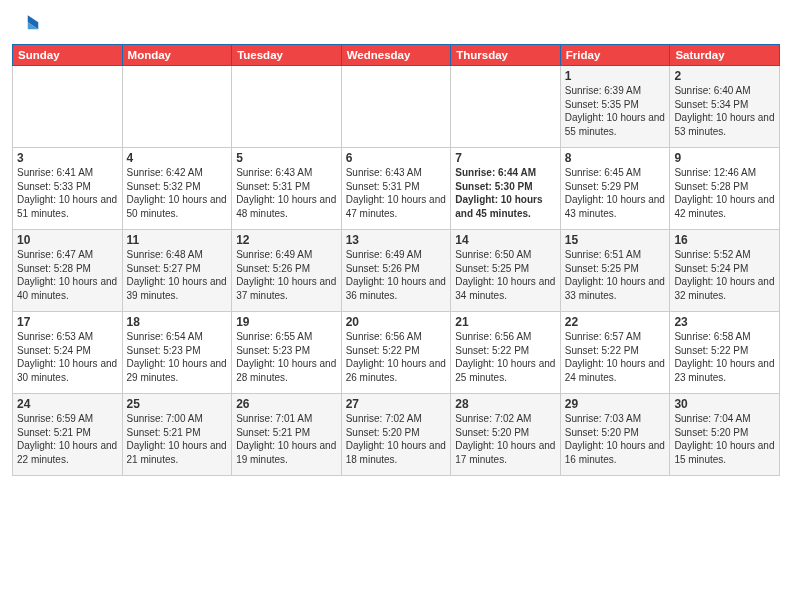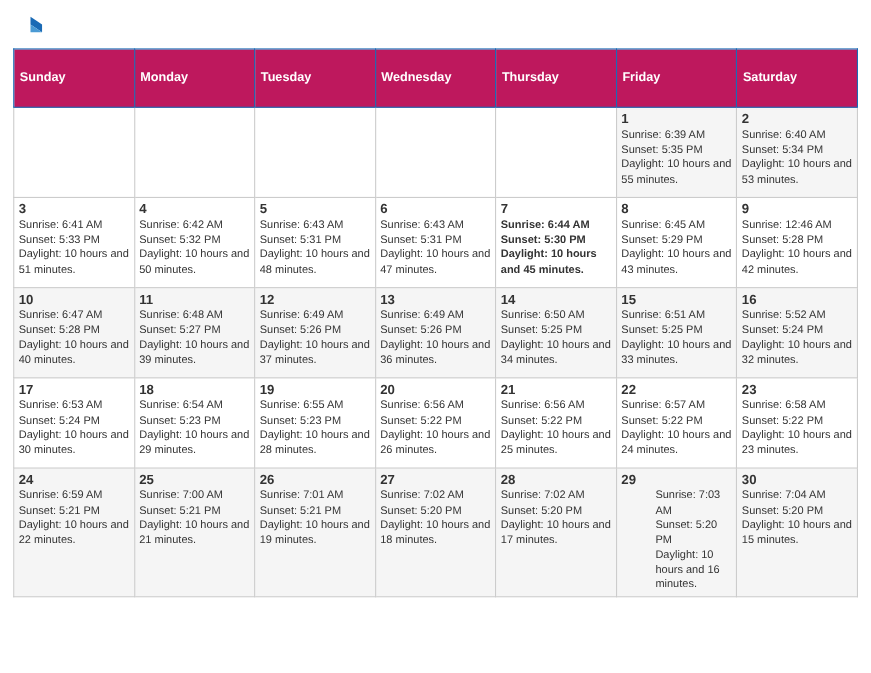--- a/index.html
+++ b/index.html
@@ -50,25 +50,25 @@
     .location {
       font-size: 13px;
       color: #555;
     }
     table {
       width: 100%;
       border-collapse: collapse;
       table-layout: fixed;
     }
     thead tr th {
-      background-color: #be185d;
+      background-color: #ef4444;
       color: #fff;
       font-size: 11.5px;
       font-weight: bold;
-      padding: 20px 5px;
+      padding: 4px 5px;
       text-align: left;
       border: 1px solid #1a6ab5;
     }
     tbody tr td {
       border: 1px solid #ccc;
       vertical-align: top;
       padding: 3px 4px;
       font-size: 9.5px;
       color: #333;
       height: 82px;
@@ -305,21 +305,21 @@
 Daylight: 10 hours and 18 minutes.</div>
           </td>
           <td>
             <span class="day-num">28</span>
             <div class="cell-text" style="white-space: pre-wrap;">Sunrise: 7:02 AM
 Sunset: 5:20 PM
 Daylight: 10 hours and 17 minutes.</div>
           </td>
           <td>
             <span class="day-num">29</span>
-            <div class="cell-text" style="white-space: pre-wrap; margin-left: 31px;">Sunrise: 7:03 AM
+            <div class="cell-text" style="white-space: pre-wrap;">Sunrise: 7:03 AM
 Sunset: 5:20 PM
 Daylight: 10 hours and 16 minutes.</div>
           </td>
           <td>
             <span class="day-num">30</span>
             <div class="cell-text" style="white-space: pre-wrap;">Sunrise: 7:04 AM
 Sunset: 5:20 PM
 Daylight: 10 hours and 15 minutes.</div>
           </td>
         </tr>

